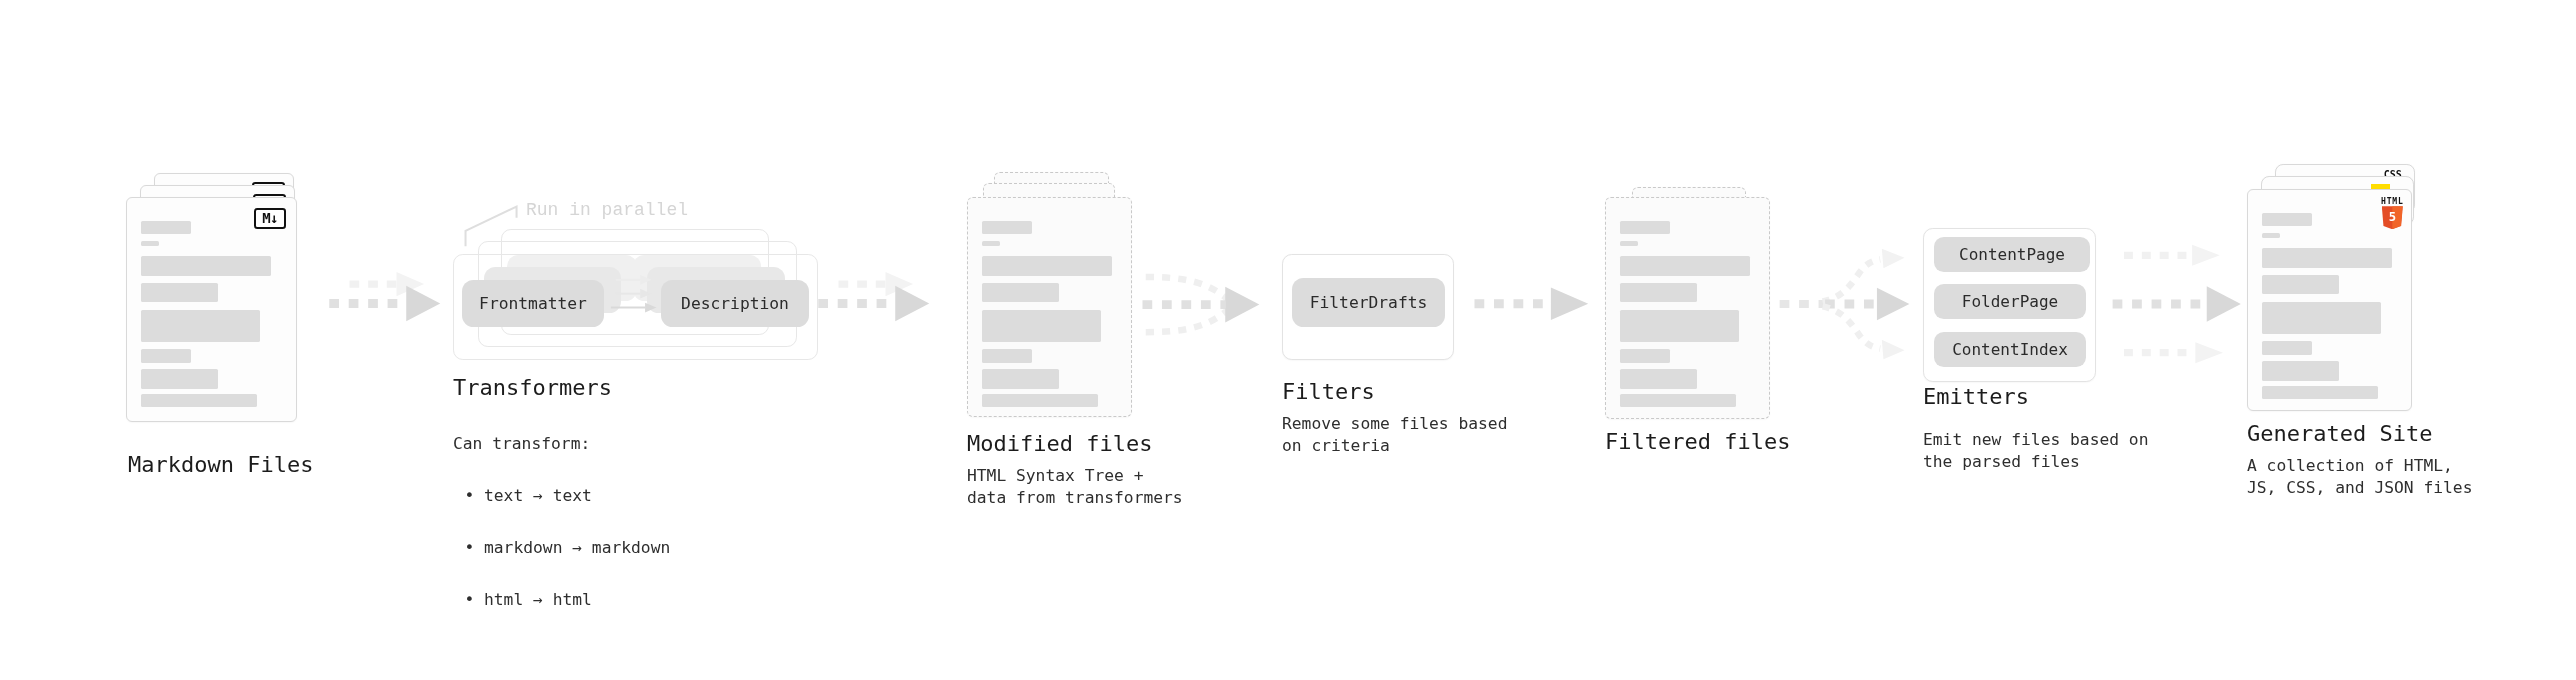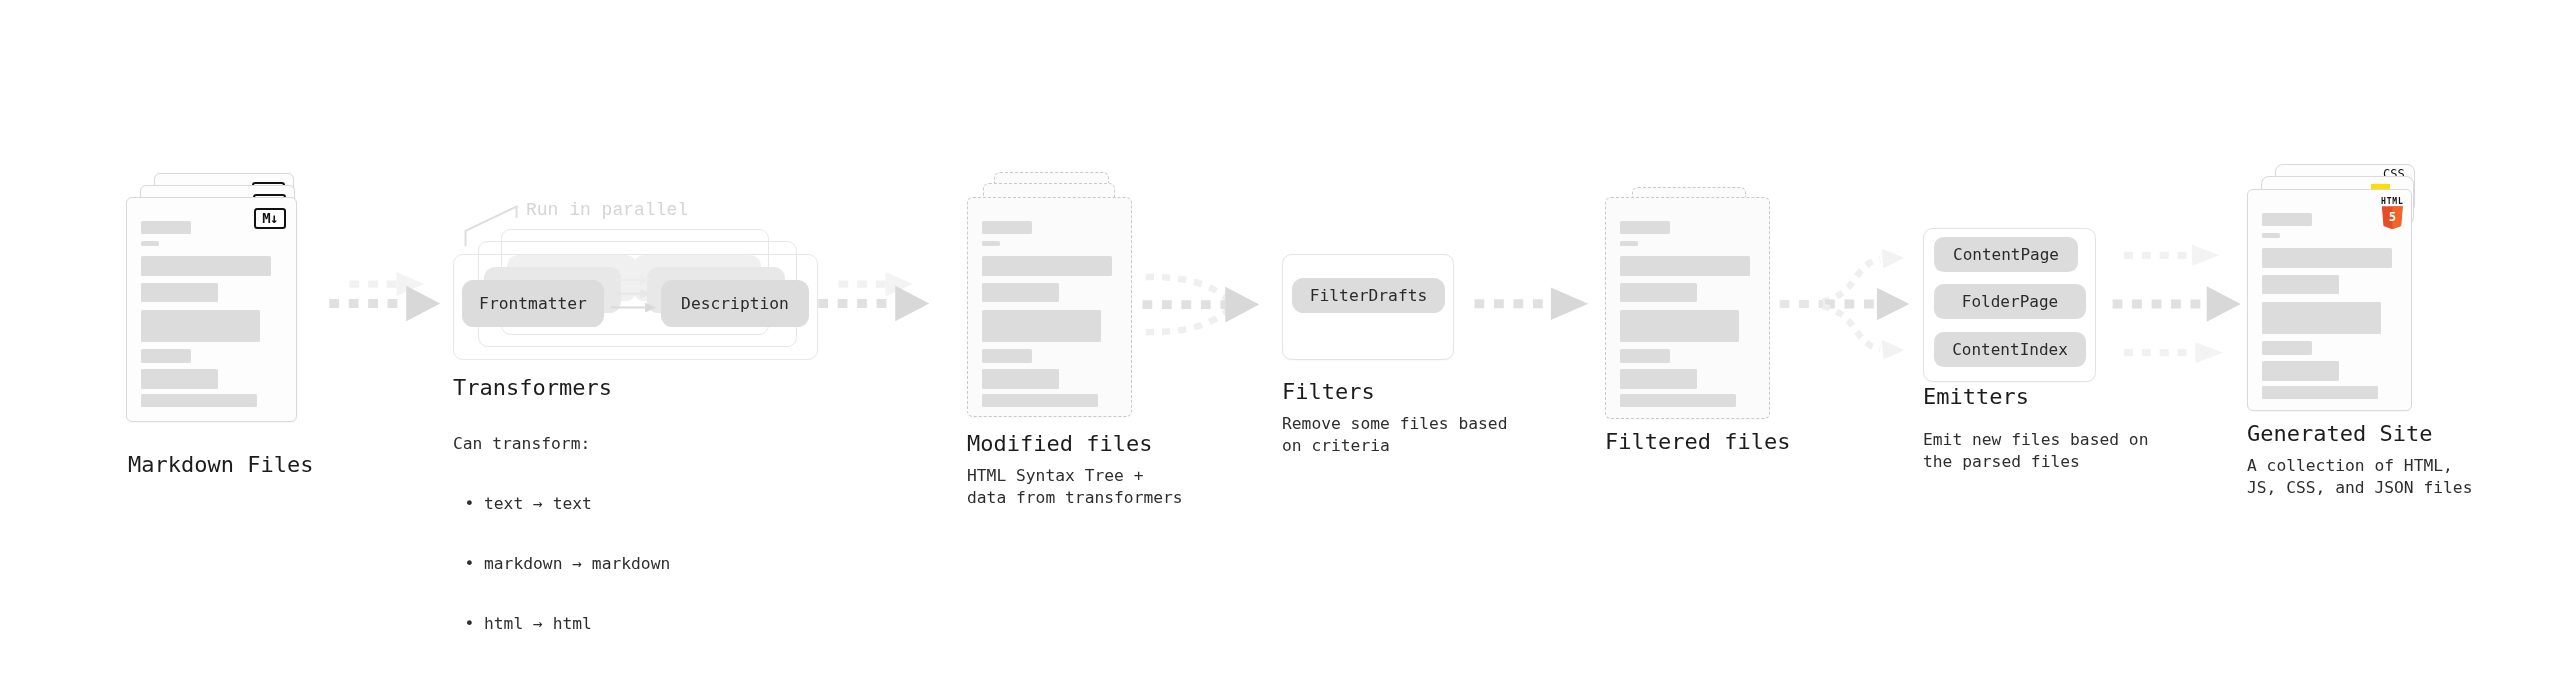--- a/index.html
+++ b/index.html
@@ -33,26 +33,26 @@
                  box-shadow:0 0.8px 1.6px rgba(0,0,0,0.03); }
   .pill { position:absolute; background:#dcdcdc; border-radius:11.4px; display:flex; align-items:center;
           justify-content:center; font-size:16.3px; color:#2b2b2b; }
   .pill.ghost1 { background:#e8e8e8; }
   .pill.ghost2 { background:#f0f0f0; }
 
   
   .sec-title { position:absolute; font-size:22px; color:#1c1c1c; white-space:nowrap; }
   .sec-desc  { position:absolute; font-size:16.3px; line-height:22px; color:#2e2e2e; white-space:pre-line; }
   .note-text { position:absolute; font-size:18px; color:#d5d5d5; white-space:nowrap; }
-  .bullet-line { margin-top:16px; }
+  .bullet-line { margin-top:8px; }
   .bullet-indent { padding-left:11.4px; }
 
   
   .css-badge { position:absolute; width:19.5px; text-align:center; }
-  .css-badge .css-txt { font-size:12px; font-weight:normal; color:#111; letter-spacing:0; line-height:7.3px; }
+  .css-badge .css-txt { font-size:10px; font-weight:bold; color:#111; letter-spacing:0; line-height:7.3px; }
   .css-badge .css-bar { margin-top:0.8px; height:3.3px; background:#2965f1; border-radius:0.8px; }
   .js-badge  { position:absolute; width:18.7px; height:10.6px; background:#ffdd00; }
   .html5-logo { position:absolute; width:24.4px; text-align:center; }
   .html5-logo .h5-txt { font-size:8.1px; font-weight:bold; color:#111; letter-spacing:0.8px; line-height:9px; }
   .h5-shield { position:relative; margin:0.8px auto 0; width:21px; height:23px; background:#e44d26;
                clip-path:polygon(0 0,100% 0,92% 86%,50% 100%,8% 86%); }
   .h5-shield .h5-light { position:absolute; right:0; top:0; width:50%; height:100%; background:#f16529;
                clip-path:polygon(0 0,100% 0,84% 86%,0 100%); }
   .h5-shield .h5-num { position:absolute; left:0; top:3.3px; width:100%; text-align:center; font-size:12.2px;
                font-weight:bold; color:#ffffff; }
@@ -155,21 +155,21 @@
 
   <svg class="abs" style="left:1136px; top:254px;" width="142" height="102" viewBox="0 0 175 125">
     <path d="M 12,28 C 60,28 88,34 114,56" fill="none" stroke="#efefef" stroke-width="8" stroke-dasharray="10 10"></path>
     <path d="M 12,96 C 60,96 88,90 114,68" fill="none" stroke="#efefef" stroke-width="8" stroke-dasharray="10 10"></path>
     <line x1="8" y1="62" x2="110" y2="62" stroke="#e0e0e0" stroke-width="11" stroke-dasharray="12 12"></line>
     <polygon points="110,40 152,62 110,84" fill="#d8d8d8"></polygon>
   </svg>
 
   <div>
     <div class="solid-box" style="left:1282px; top:254px; width:172px; height:106px;"></div>
-    <div class="pill" style="left:1292px; top:278px; width:153px; height:35px;">FilterDrafts</div>
+    <div class="pill" style="left:1292px; top:278px; width:153px; height:49px;">FilterDrafts</div>
     <div class="sec-title" style="left:1282px; top:379px;">Filters</div>
     <div class="sec-desc" style="left:1282px; top:413px;">Remove some files based
 on criteria</div>
   </div>
 
   <svg class="abs" style="left:1468px; top:276px;" width="130" height="57" viewBox="0 0 160 70">
     <line x1="8" y1="34" x2="102" y2="34" stroke="#e0e0e0" stroke-width="11" stroke-dasharray="12 12"></line>
     <polygon points="102,14 148,34 102,54" fill="#d8d8d8"></polygon>
   </svg>
 
@@ -193,21 +193,21 @@
     <path d="M 55,77 C 80,72 90,56 100,42 C 107,32 114,27 126,25" fill="none" stroke="#efefef" stroke-width="8" stroke-dasharray="9 9"></path>
     <polygon points="128,12 156,23 130,36" fill="#f2f2f2"></polygon>
     <line x1="58" y1="80" x2="122" y2="80" stroke="#e0e0e0" stroke-width="11" stroke-dasharray="12 12"></line>
     <polygon points="122,60 162,80 122,100" fill="#d8d8d8"></polygon>
     <path d="M 55,83 C 80,88 90,104 100,118 C 107,128 114,133 126,135" fill="none" stroke="#efefef" stroke-width="8" stroke-dasharray="9 9"></path>
     <polygon points="128,124 156,137 130,148" fill="#f2f2f2"></polygon>
   </svg>
 
   <div>
     <div class="solid-box" style="left:1923px; top:228px; width:173px; height:154px;"></div>
-    <div class="pill" style="left:1934px; top:237px; width:144px; height:35px; border-radius:9.8px; font-size:16px;">ContentPage</div>
+    <div class="pill" style="left:1934px; top:237px; width:156px; height:35px; border-radius:9.8px; font-size:16px;">ContentPage</div>
     <div class="pill" style="left:1934px; top:284px; width:152px; height:35px; border-radius:9.8px; font-size:16px;">FolderPage</div>
     <div class="pill" style="left:1934px; top:332px; width:152px; height:35px; border-radius:9.8px; font-size:16px;">ContentIndex</div>
     <div class="sec-title" style="left:1923px; top:384px;">Emitters</div>
     <div class="sec-desc" style="left:1923px; top:429px;">Emit new files based on
 the parsed files</div>
   </div>
 
   <svg class="abs" style="left:2111px; top:239px;" width="142" height="130" viewBox="0 0 175 160">
     <line x1="16" y1="20" x2="100" y2="20" stroke="#f1f1f1" stroke-width="9" stroke-dasharray="11 11"></line>
     <polygon points="100,7 134,20 100,33" fill="#f3f3f3"></polygon>

